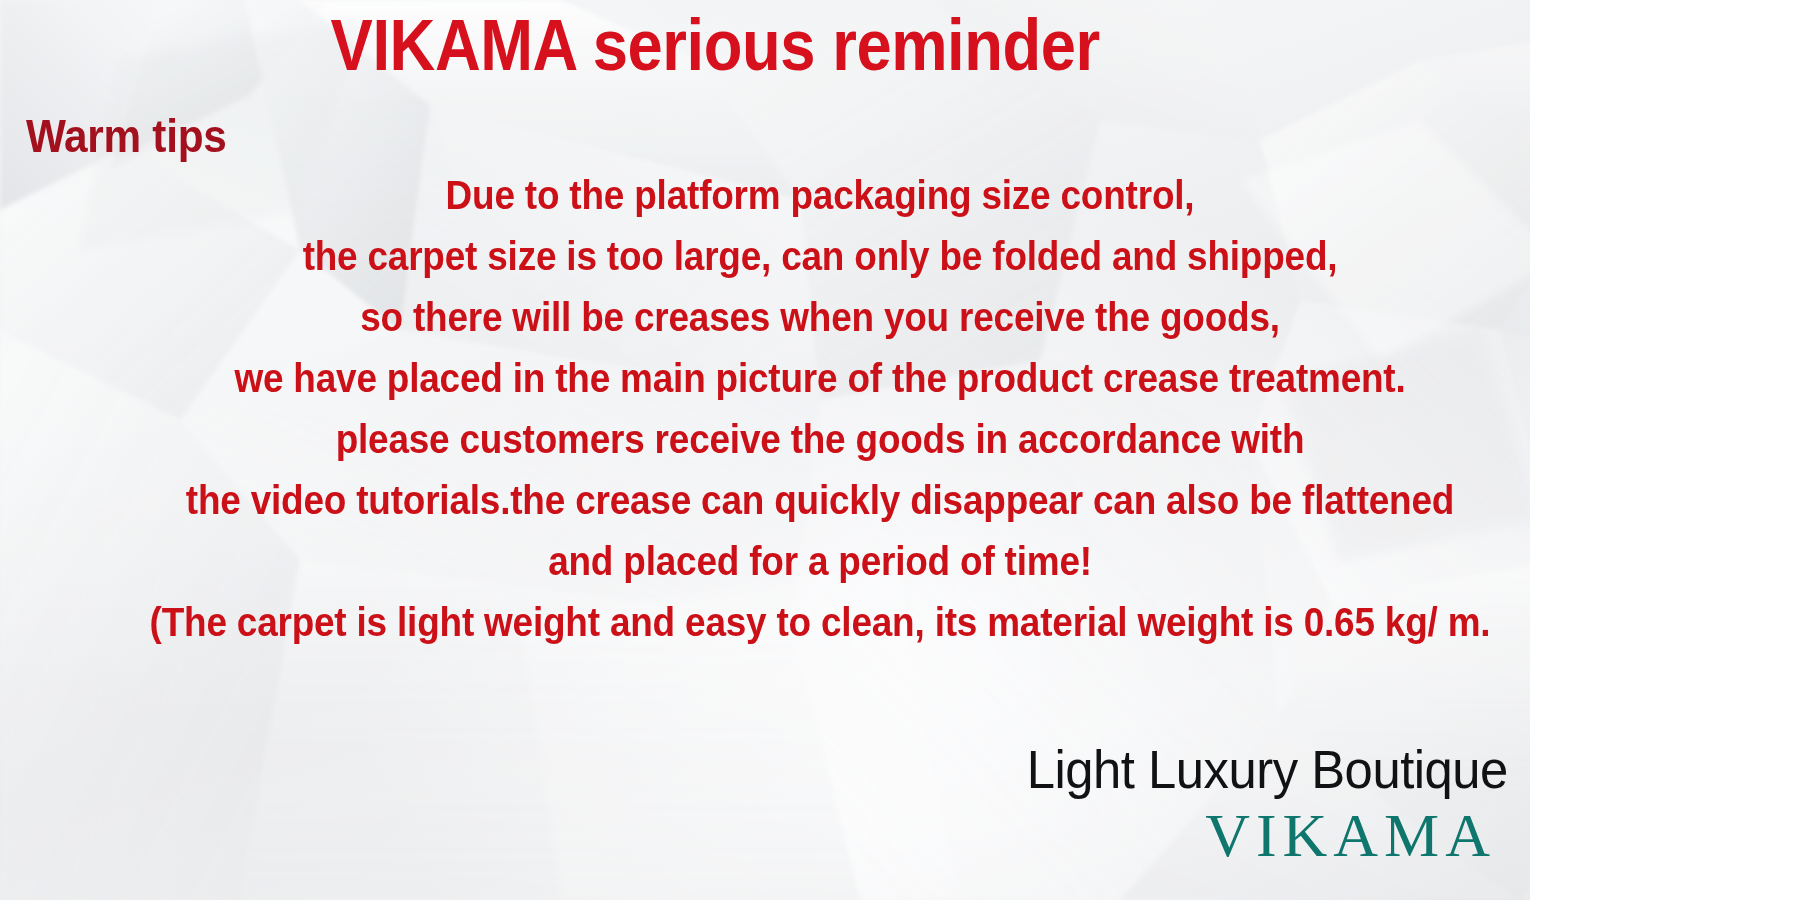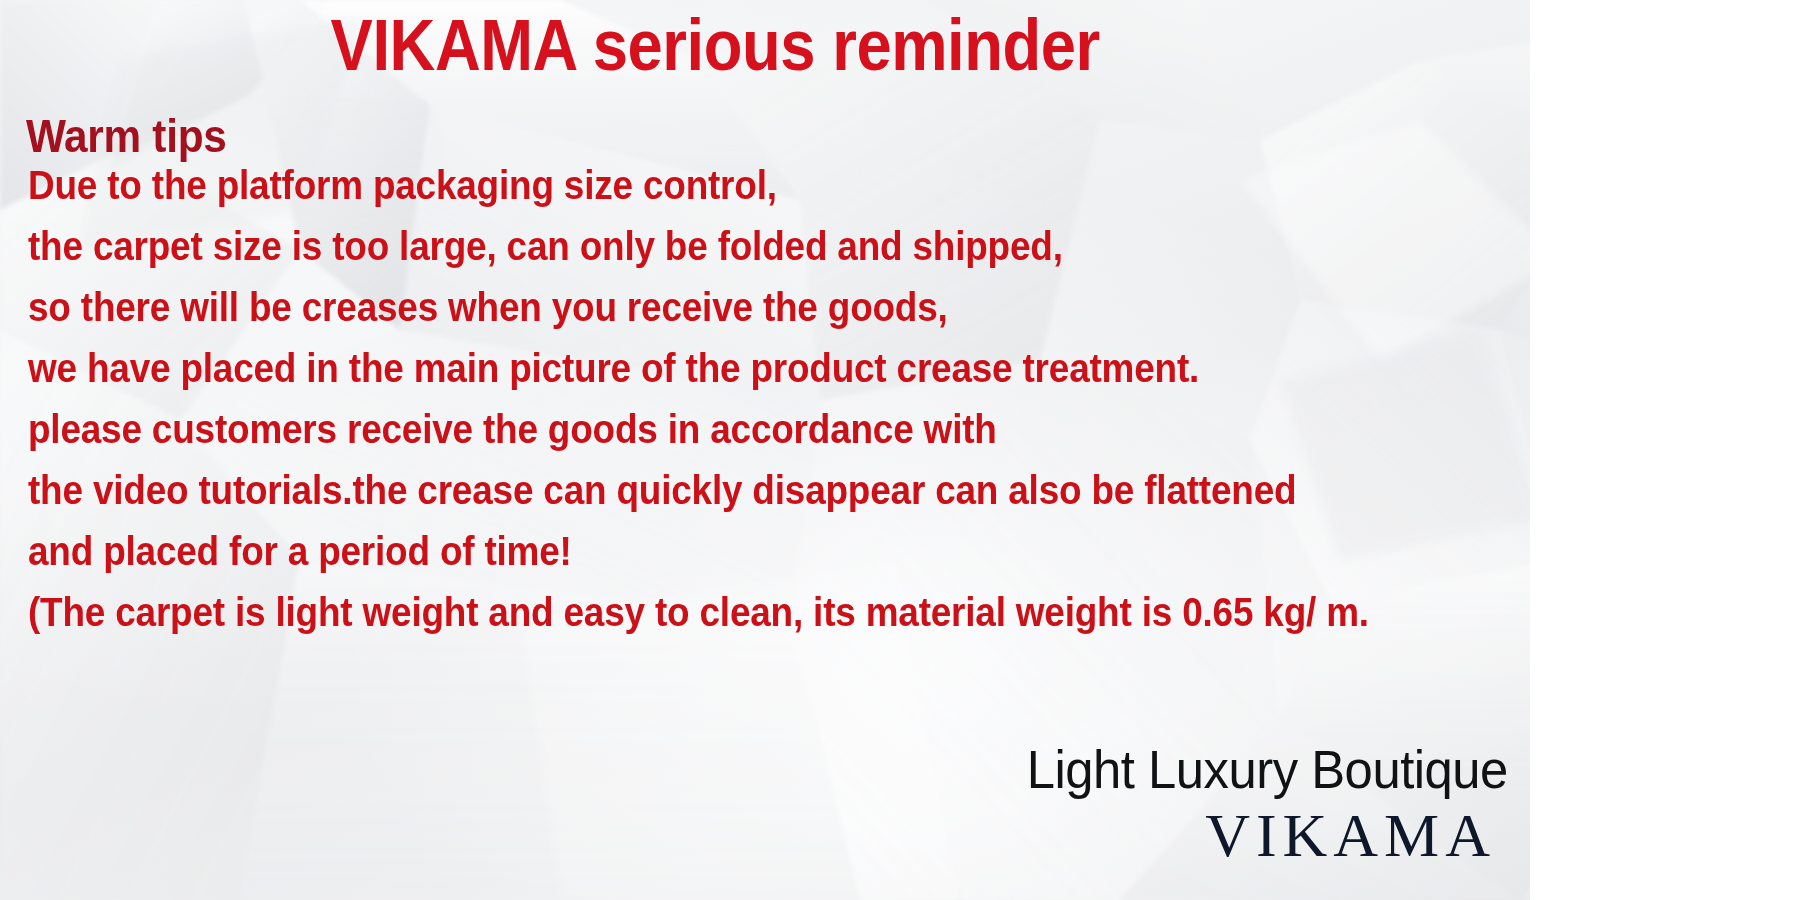--- a/index.html
+++ b/index.html
@@ -74,22 +74,23 @@
     font-weight: 600;
     letter-spacing: -0.3px;
     transform: scaleX(0.9);
     transform-origin: left top;
     white-space: nowrap;
   }
 
   .body-lines {
     position: absolute;
     left: 28px;
-    top: 155px;
+    top: 165px;
     width: 1760px;
+    text-align: center;
   }
   .body-line {
     color: #cc1018;
     font-size: 41px;
     font-weight: 600;
     line-height: 61px;
     letter-spacing: -0.2px;
     white-space: nowrap;
     transform: scaleX(0.9);
     transform-origin: left center;
@@ -105,21 +106,21 @@
     letter-spacing: -0.5px;
     white-space: nowrap;
     transform: scaleX(0.94);
     transform-origin: right top;
   }
 
   .brand-name {
     position: absolute;
     right: 28px;
     top: 800px;
-    color: #0f172a;
+    color: #0f766e;
     font-family: "Liberation Serif", serif;
     font-size: 62px;
     font-weight: 400;
     letter-spacing: 6px;
     padding-right: 6px;
     white-space: nowrap;
   }
 </style>
 </head>
 <body>

